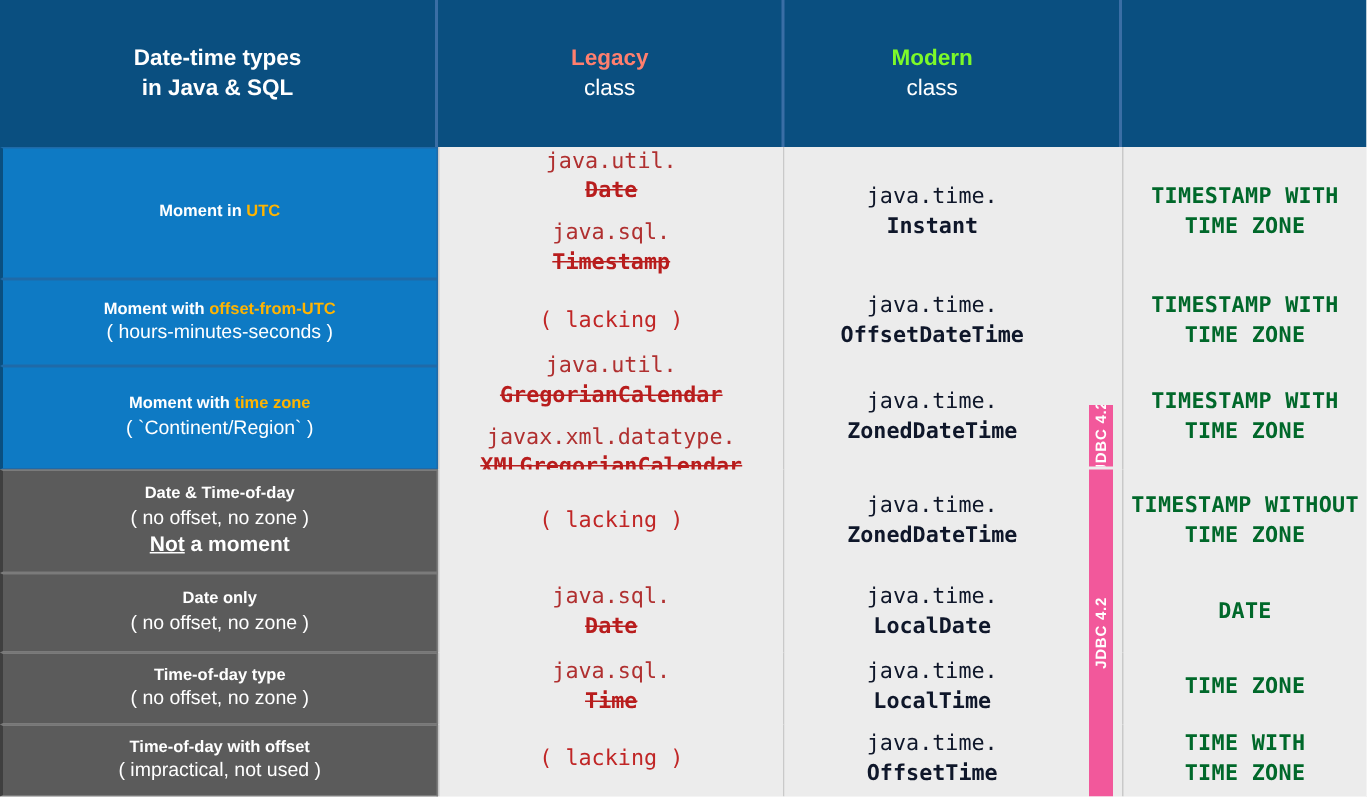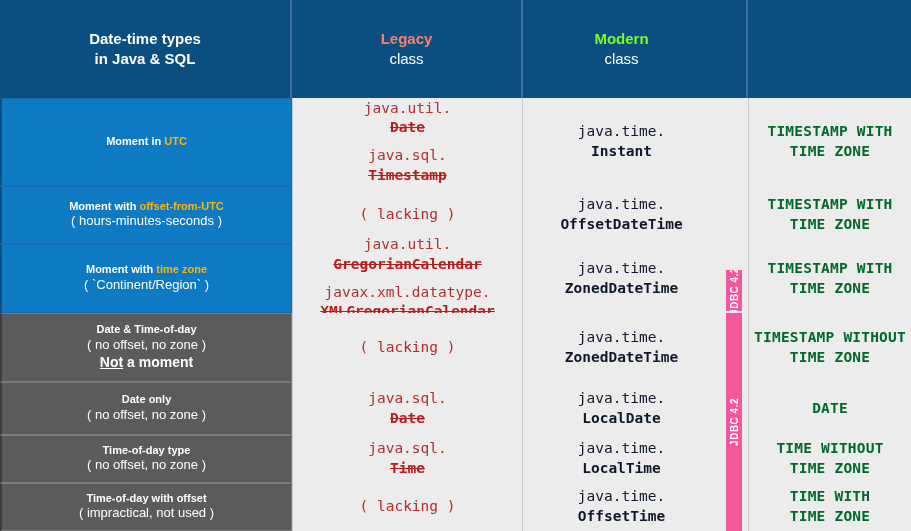--- a/index.html
+++ b/index.html
@@ -225,21 +225,20 @@
             <div class="pkg-red">java.sql.</div>
             <div class="cls-red">Time</div>
           </div>
         </div>
         <div class="c3 mono">
           <div class="pkg-grn">java.time.</div>
           <div class="cls-grn">LocalTime</div>
         </div>
         <div class="cbadge badge-col"></div>
         <div class="c4 mono sep-l">
-          <div class="sqlv">TIME WITHOUT</div>
           <div class="sqlv">TIME ZONE</div>
         </div>
       </div>
       <div class="row gray" style="height: 48px;">
         <div class="c1">
           <div class="lbl">
             <div class="t1">Time-of-day with offset</div>
             <div class="t2">( impractical, not used )</div>
           </div>
         </div>

